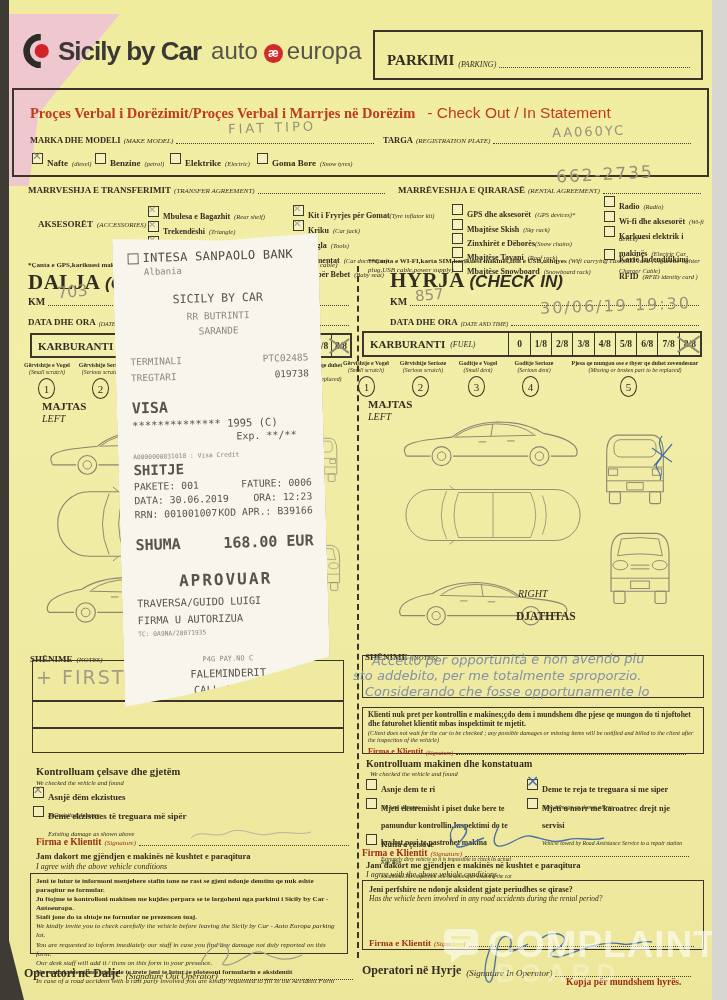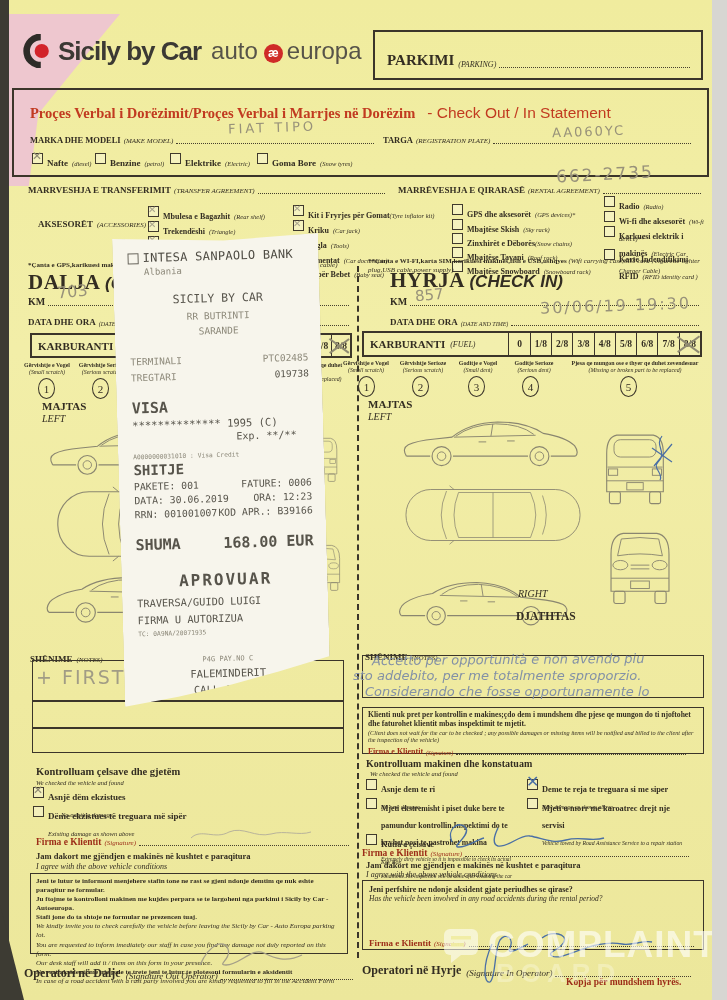--- a/index.html
+++ b/index.html
@@ -342,21 +342,21 @@
     </svg>
 
   <div class="abs" style="left:30px;top:648px;z-index:2;"><span class="b fs9">SHËNIME</span> <span class="i fs7">(NOTES)</span></div>
   <div class="notesbox" style="left:32px;top:660px;width:312px;height:93px;"></div>
   <div class="hline" style="left:32px;top:700px;width:312px;"></div>
   <div class="hline" style="left:32px;top:727px;width:312px;"></div>
   <div class="hw" style="left:36px;top:666px;font-size:19px;letter-spacing:2px;color:#a19c85;">+ FIRST</div>
 
   <div class="abs b" style="left:36px;top:766px;font-size:10.5px;z-index:2;">Kontrolluam çelsave dhe gjetëm</div>
   <div class="abs i" style="left:36px;top:779px;font-size:6.5px;z-index:2;">We checked the vehicle and found</div>
-  <div class="acc opt" style="left:33px;top:787px;text-align:center;">
+  <div class="acc opt" style="left:33px;top:787px;">
     <span class="cb checked"></span>
     <span><span class="t" style="font-size:9px;">Asnjë dëm ekzistues</span><br><span class="e" style="font-size:6.5px;">No existing damage</span></span>
   </div>
   <div class="acc opt" style="left:33px;top:806px;">
     <span class="cb"></span>
     <span><span class="t" style="font-size:9px;">Dëme ekzistues të treguara më sipër</span><br><span class="e" style="font-size:6.5px;">Existing damage as shown above</span></span>
   </div>
   <svg class="sig" style="left:185px;top:822px;" width="130" height="22">
     <path d="M6,16 C16,6 30,18 44,10 C58,4 70,16 86,12 C100,8 114,14 126,10" stroke="#b8b39b" stroke-width="1" fill="none"></path>
   </svg>

